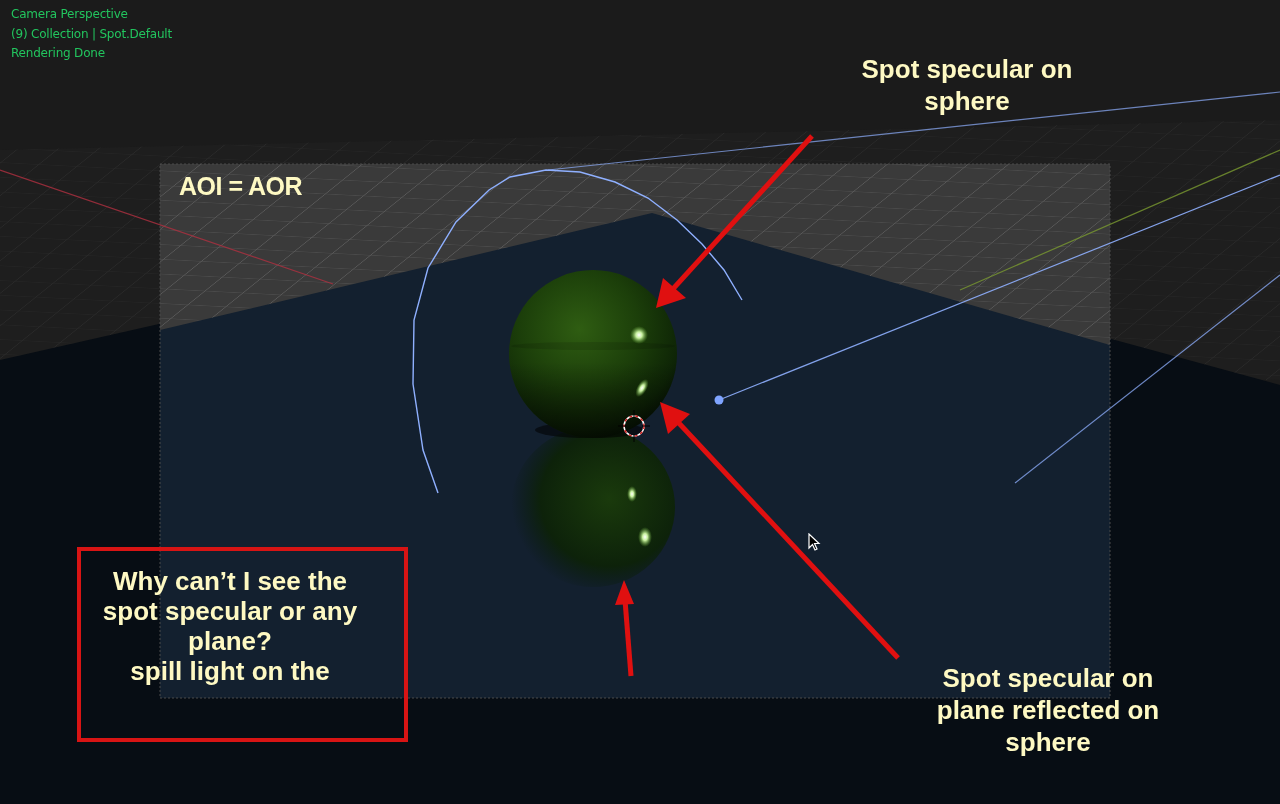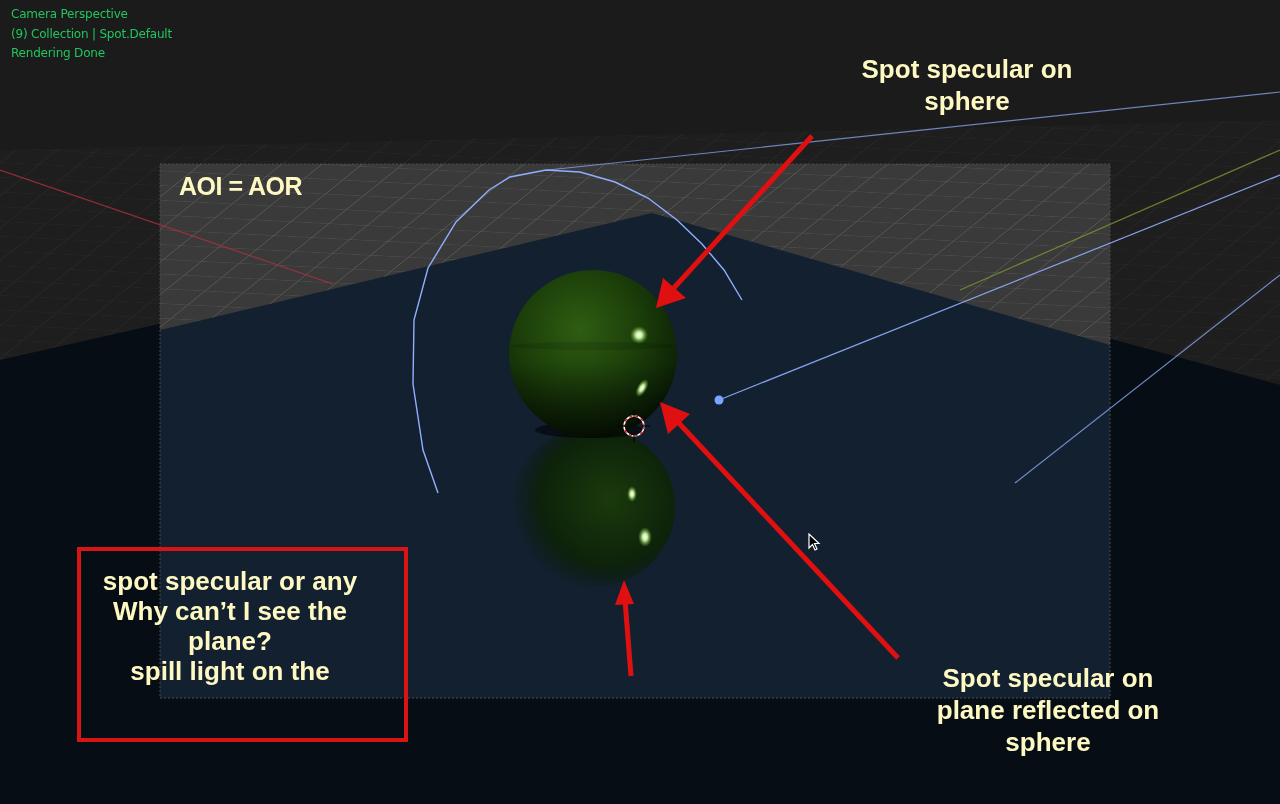--- a/index.html
+++ b/index.html
@@ -138,22 +138,22 @@
 
   <div class="annot annot-aoi">AOI = AOR</div>
 
   <div class="annot annot-top">
     <div>Spot specular on</div>
     <div>sphere</div>
   </div>
 
   <div class="question-box"></div>
   <div class="annot annot-question">
+    <div>Why can’t I see the</div>
     <div>spot specular or any</div>
-    <div>Why can’t I see the</div>
     <div>plane?</div>
     <div>spill light on the</div>
   </div>
 
   <div class="annot annot-reflect">
   </div>
 
   <div class="annot annot-bottomright">
     <div>Spot specular on</div>
     <div>plane reflected on</div>

